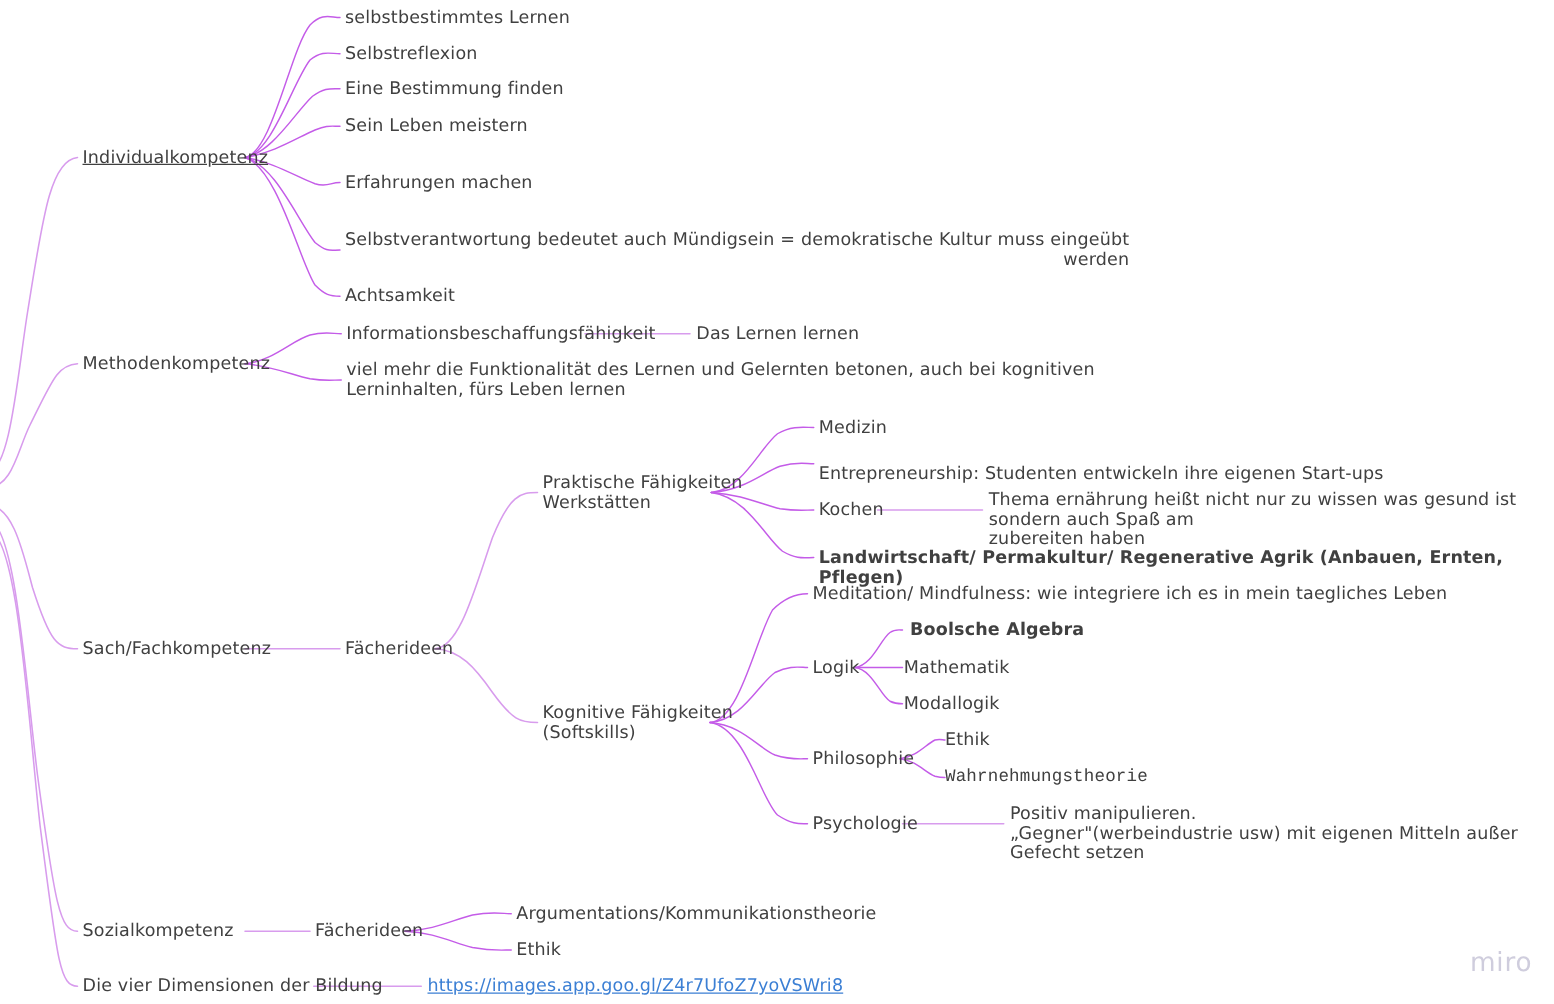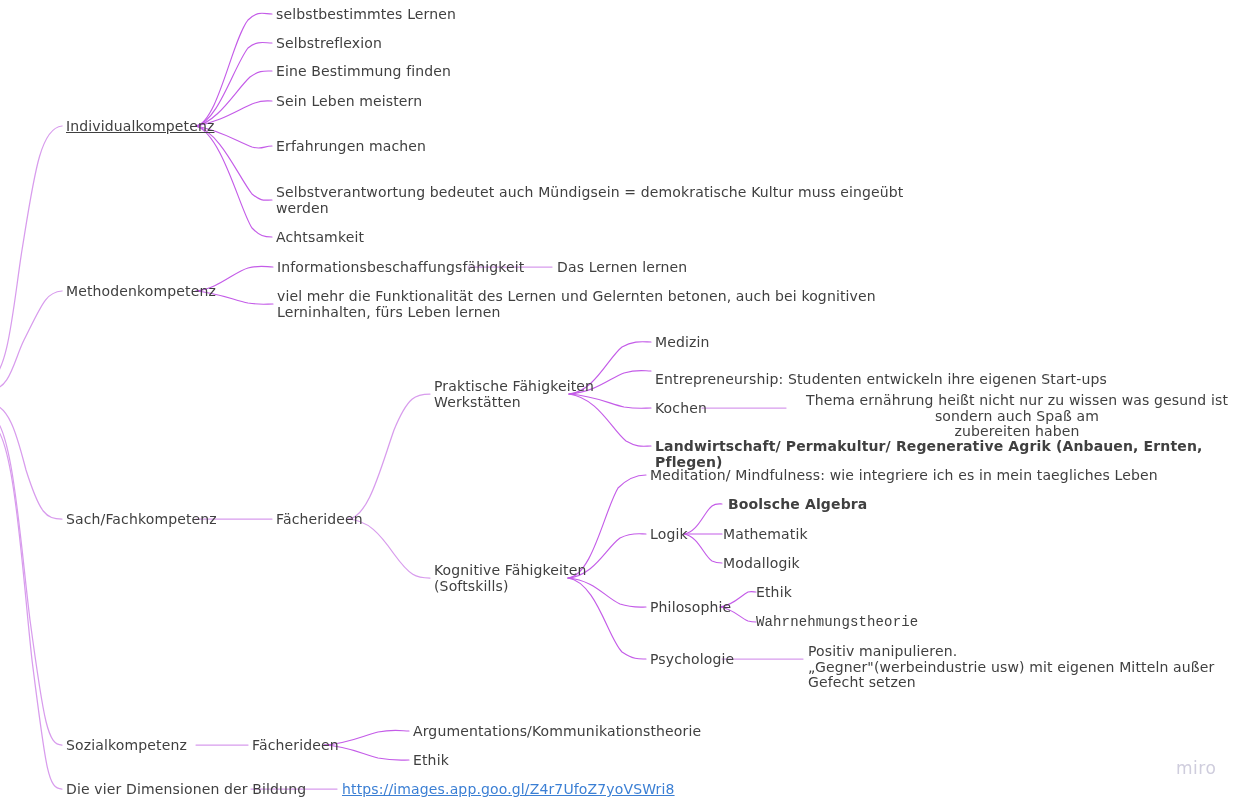--- a/index.html
+++ b/index.html
@@ -38,21 +38,21 @@
   }
   .node.link-node {
     color: #3b7fd4;
     text-decoration: underline;
     cursor: pointer;
   }
   .watermark {
     position: absolute;
     left: 1176px;
     top: 758px;
-    font-size: 17px;
+    font-size: 21px;
     color: #cfcddd;
     letter-spacing: 0.03em;
     font-weight: 400;
   }
 </style>
 </head>
 <body>
 
 <div id="canvas">
   <svg id="edges" viewBox="0 0 1243 803" width="1243" height="803" xmlns="http://www.w3.org/2000/svg">
@@ -94,36 +94,36 @@
       <path d="M 324 745 C 348 746 362 754 378 758 C 394 761 402 760 409 760" fill="none" stroke="#c45ce8" stroke-width="1.15" stroke-linecap="round"></path>
       <path d="M 251 789 L 337 789" fill="none" stroke="#d89ced" stroke-width="1.25" stroke-linecap="round"></path>
     </svg>
   <div id="nodes">
       <div class="node" style="left: 66px; top: 119px; text-decoration: underline;">Individualkompetenz</div>
       <div class="node" style="left: 276px; top: 7px;">selbstbestimmtes Lernen</div>
       <div class="node" style="left: 276px; top: 36px;">Selbstreflexion</div>
       <div class="node" style="left: 276px; top: 64px; text-align: right;">Eine Bestimmung finden</div>
       <div class="node" style="left: 276px; top: 94px;">Sein Leben meistern</div>
       <div class="node" style="left: 276px; top: 139px;">Erfahrungen machen</div>
-      <div class="node" style="left: 276px; top: 185px;">Selbstverantwortung bedeutet auch Mündigsein = demokratische Kultur muss eingeübt
+      <div class="node" style="left: 276px; top: 185px; text-align: right;">Selbstverantwortung bedeutet auch Mündigsein = demokratische Kultur muss eingeübt
 werden</div>
       <div class="node" style="left: 276px; top: 230px;">Achtsamkeit</div>
       <div class="node" style="left: 66px; top: 284px;">Methodenkompetenz</div>
       <div class="node" style="left: 277px; top: 260px;">Informationsbeschaffungsfähigkeit</div>
       <div class="node" style="left: 557px; top: 260px;">Das Lernen lernen</div>
       <div class="node" style="left: 277px; top: 289px;">viel mehr die Funktionalität des Lernen und Gelernten betonen, auch bei kognitiven
 Lerninhalten, fürs Leben lernen</div>
       <div class="node" style="left: 66px; top: 512px;">Sach/Fachkompetenz</div>
       <div class="node" style="left: 276px; top: 512px;">Fächerideen</div>
       <div class="node" style="left: 434px; top: 379px;">Praktische Fähigkeiten
 Werkstätten</div>
       <div class="node" style="left: 655px; top: 335px;">Medizin</div>
       <div class="node" style="left: 655px; top: 372px; text-align: center;">Entrepreneurship: Studenten entwickeln ihre eigenen Start-ups</div>
       <div class="node" style="left: 655px; top: 401px;">Kochen</div>
-      <div class="node" style="left: 791px; top: 393px; text-align: center;">Thema ernährung heißt nicht nur zu wissen was gesund ist sondern auch Spaß am
+      <div class="node" style="left: 791px; top: 393px;">Thema ernährung heißt nicht nur zu wissen was gesund ist sondern auch Spaß am
 zubereiten haben</div>
       <div class="node" style="left: 655px; top: 439px; font-weight: bold;">Landwirtschaft/ Permakultur/ Regenerative Agrik (Anbauen, Ernten, Pflegen)</div>
       <div class="node" style="left: 434px; top: 563px;">Kognitive Fähigkeiten
 (Softskills)</div>
       <div class="node" style="left: 650px; top: 468px;">Meditation/ Mindfulness: wie integriere ich es in mein taegliches Leben</div>
       <div class="node" style="left: 650px; top: 527px;">Logik</div>
       <div class="node" style="left: 728px; top: 497px; font-weight: bold;">Boolsche Algebra</div>
       <div class="node" style="left: 723px; top: 527px;">Mathematik</div>
       <div class="node" style="left: 723px; top: 556px;">Modallogik</div>
       <div class="node" style="left: 650px; top: 600px;">Philosophie</div>

